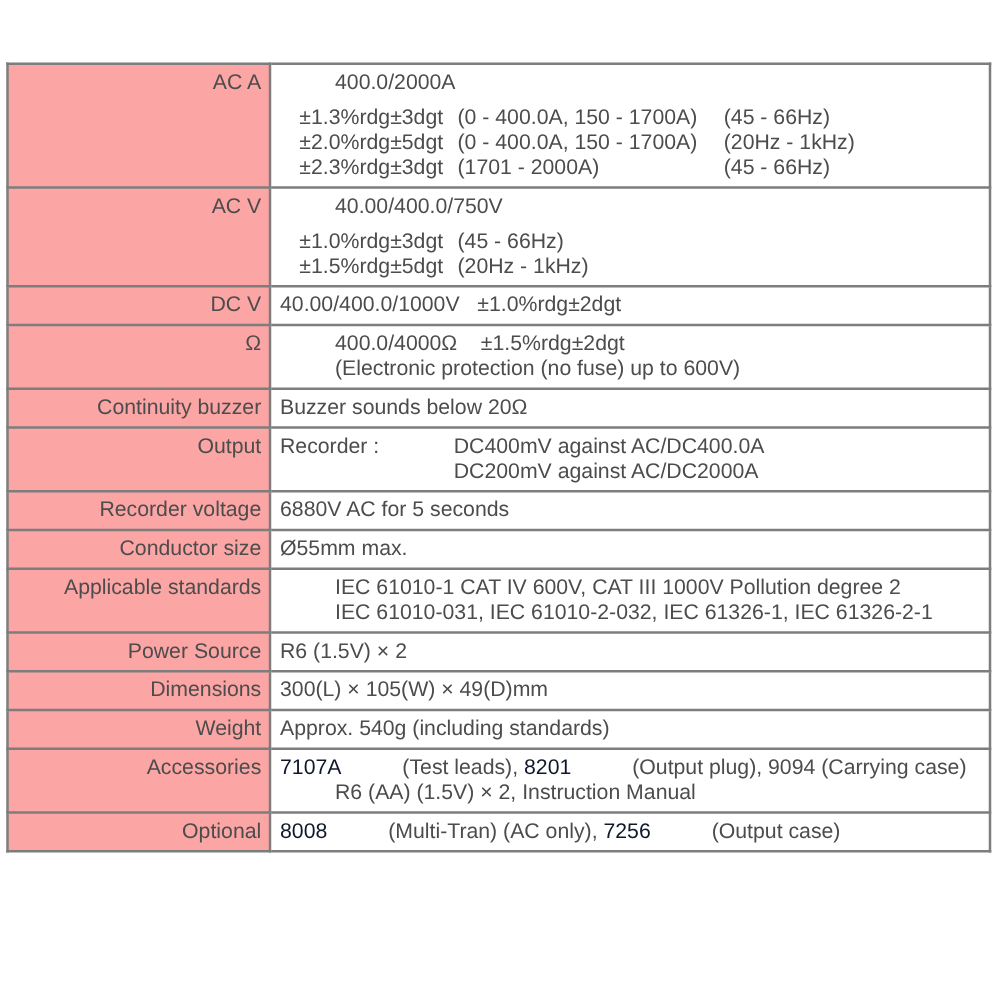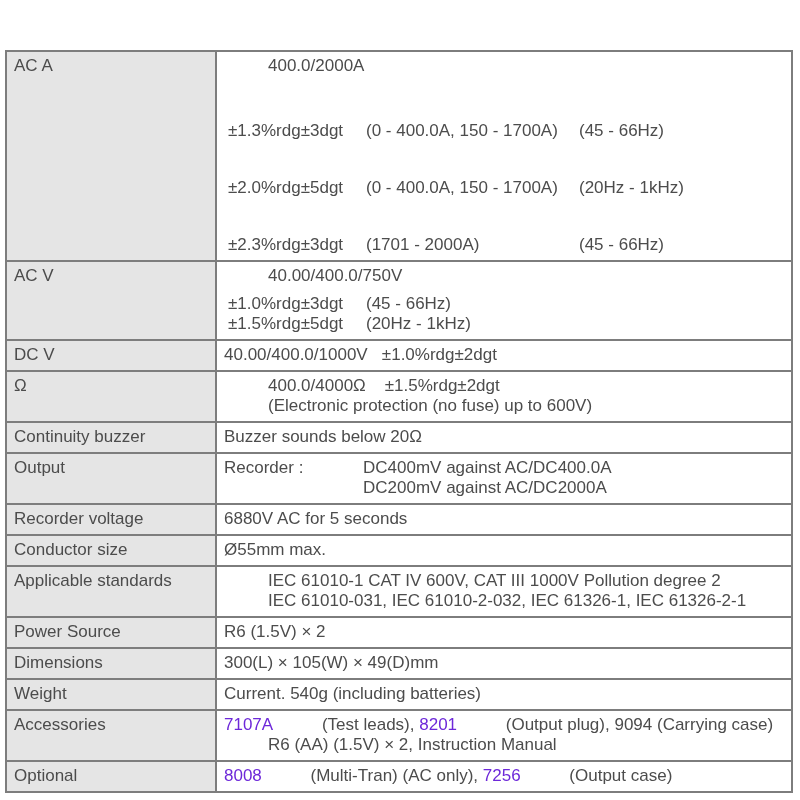--- a/index.html
+++ b/index.html
@@ -18,32 +18,33 @@
   }
   td {
     border: 2px solid #7d7d7d;
     font-size: 17px;
     line-height: 20px;
     color: #4c4c4c;
     vertical-align: top;
     padding: 4px 6px 5px 7px;
   }
   td.label {
-    background: #e5e5e5;
+    background: #fca5a5;
     width: 206px;
+    text-align: right;
   }
   td.value { background: #ffffff; }
   .pre { white-space: pre-wrap; margin-left: 44px; }
   .acc-block { margin-top: 8px; padding-left: 4px; }
   .acc-line { white-space: pre; }
-  .acc-col { display: inline-block; min-width: 138px; white-space: pre; }
-  .rng-col { display: inline-block; min-width: 213px; white-space: pre; margin-top: 37px; }
+  .acc-col { display: inline-block; min-width: 138px; white-space: pre; text-align: center; }
+  .rng-col { display: inline-block; min-width: 213px; white-space: pre; }
   .out-prefix { display: inline-block; width: 95px; white-space: pre; }
   .out-indent { display: inline-block; width: 95px; }
-  a.plink { color: #6d28d9; text-decoration: none; cursor: pointer; }
+  a.plink { color: #0f172a; text-decoration: none; cursor: pointer; }
 </style>
 </head>
 <body>
 
 <table class="spec">
   <colgroup>
       <col style="width:210px">
       <col>
     </colgroup>
 
@@ -122,21 +123,21 @@
     <td class="value pre">R6 (1.5V) × 2</td>
   </tr>
 
   <tr>
     <td class="label">Dimensions</td>
     <td class="value pre">300(L) × 105(W) × 49(D)mm</td>
   </tr>
 
   <tr>
     <td class="label">Weight</td>
-    <td class="value pre">Current. 540g (including batteries)</td>
+    <td class="value pre">Approx. 540g (including standards)</td>
   </tr>
 
   <tr>
     <td class="label">Accessories</td>
     <td class="value">
       <div><a class="plink">7107A</a><span class="pre"> (Test leads), </span><a class="plink">8201</a><span class="pre"> (Output plug), 9094 (Carrying case)</span></div>
       <div class="pre">R6 (AA) (1.5V) × 2, Instruction Manual</div>
     </td>
   </tr>
 

